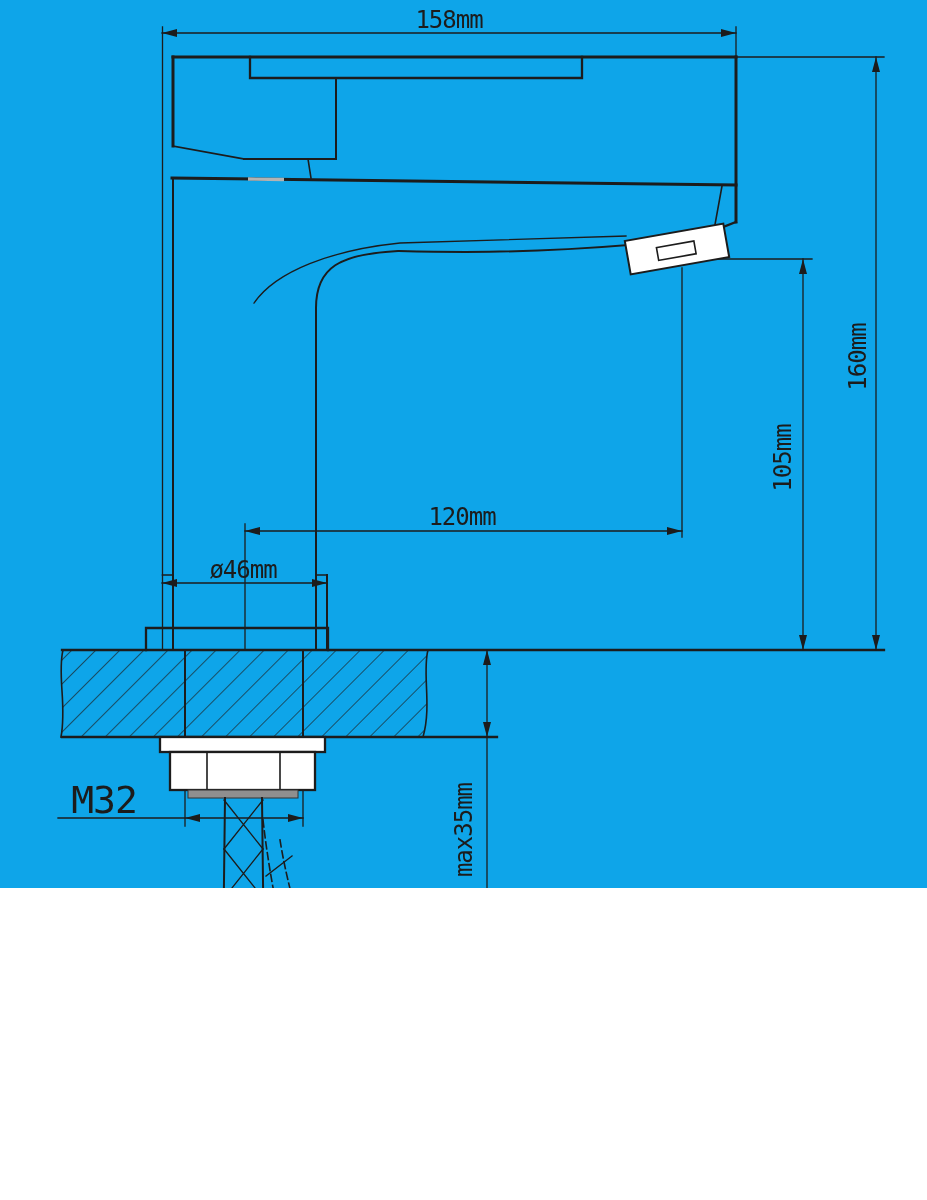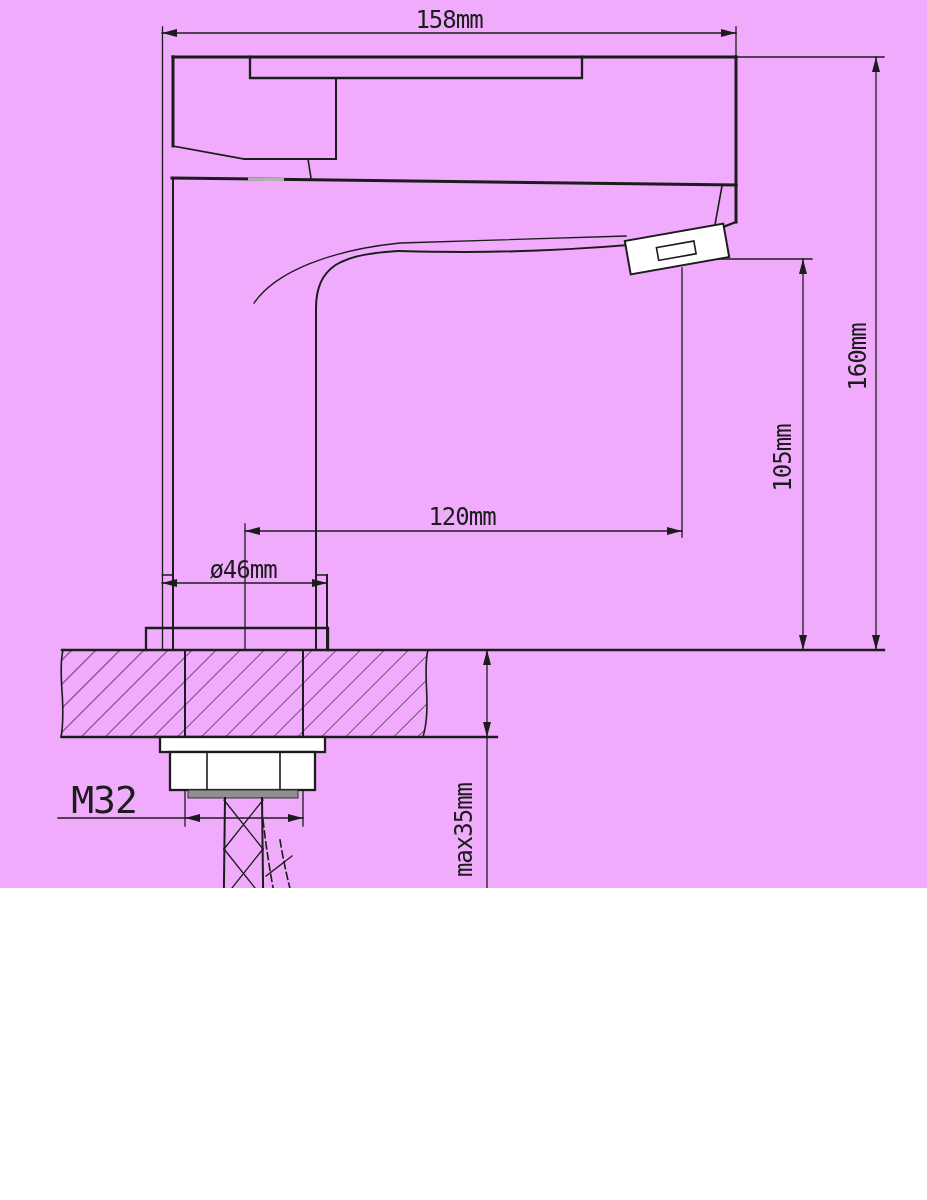--- a/index.html
+++ b/index.html
@@ -1,16 +1,16 @@
 <!DOCTYPE html>
 <html><head>
 <meta charset="utf-8">
 <style>
   html,body{margin:0;padding:0;background:#ffffff;}
-  .stage{position:relative;width:927px;height:888px;background:#f0abfc;overflow:hidden;}
+  .stage{position:relative;width:927px;height:888px;background:#0ea5e9;overflow:hidden;}
   svg{display:block;}
   .ln{stroke:#1c1c1c;fill:none;stroke-linecap:square;}
   .w1{stroke-width:1.3;}
   .w15{stroke-width:1.6;}
   .w2{stroke-width:2;}
   .w22{stroke-width:2.3;}
   .w3{stroke-width:3;}
   .fillw{fill:#ffffff;}
   .arw{fill:#1c1c1c;stroke:none;}
   .dash{stroke-dasharray:7 4;}

